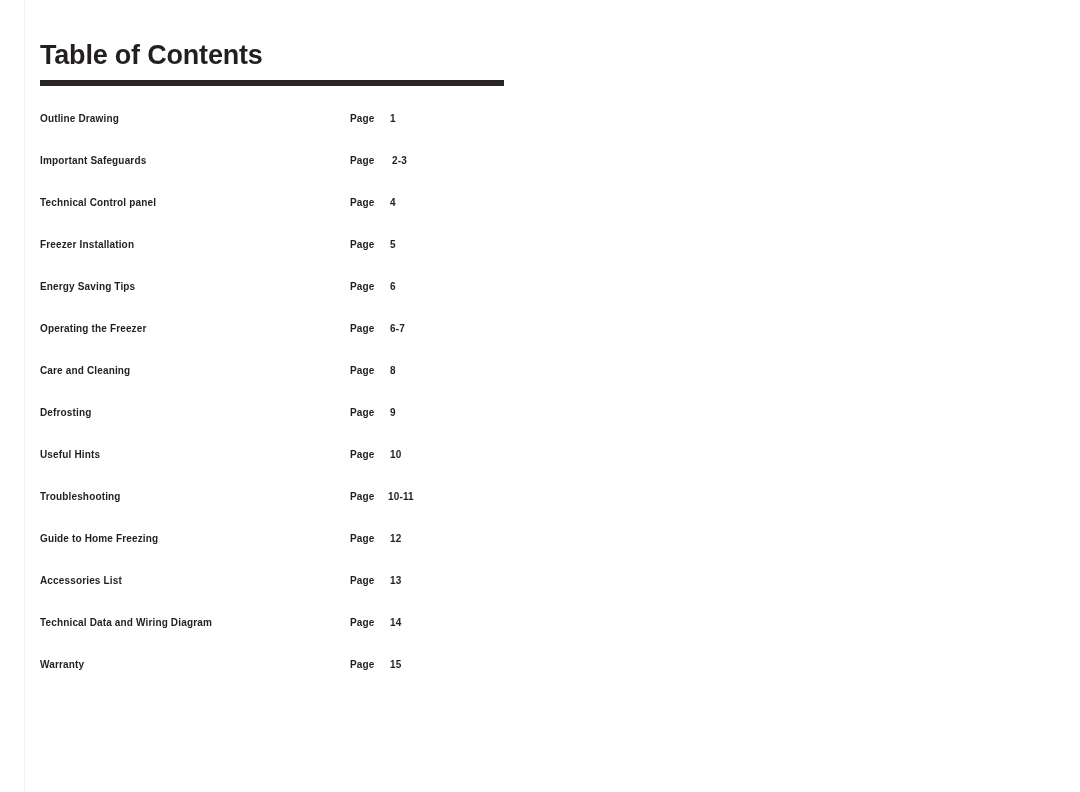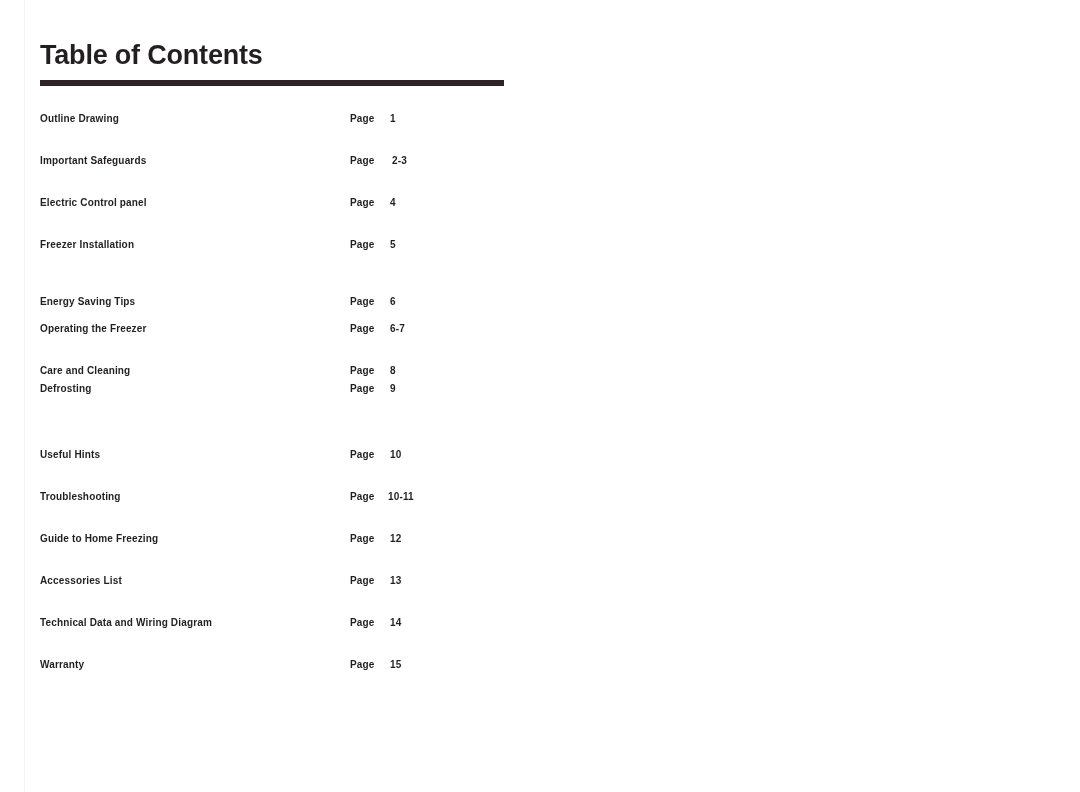--- a/index.html
+++ b/index.html
@@ -124,45 +124,45 @@
         <span class="entry-title">Outline Drawing</span>
         <span class="entry-page-label">Page</span>
         <span class="entry-page-number">1</span>
       </div>
       <div class="toc-row indent-range" style="top: 153px;">
         <span class="entry-title">Important Safeguards</span>
         <span class="entry-page-label">Page</span>
         <span class="entry-page-number">2-3</span>
       </div>
       <div class="toc-row" style="top: 195px;">
-        <span class="entry-title">Electric Control panel</span>
+        <span class="entry-title">Technical Control panel</span>
         <span class="entry-page-label">Page</span>
         <span class="entry-page-number">4</span>
       </div>
       <div class="toc-row" style="top: 237px;">
         <span class="entry-title">Freezer Installation</span>
         <span class="entry-page-label">Page</span>
         <span class="entry-page-number">5</span>
       </div>
-      <div class="toc-row" style="top: 294px;">
+      <div class="toc-row" style="top: 279px;">
         <span class="entry-title">Energy Saving Tips</span>
         <span class="entry-page-label">Page</span>
         <span class="entry-page-number">6</span>
       </div>
       <div class="toc-row" style="top: 321px; padding-left: 46px;">
         <span class="entry-title">Operating the Freezer</span>
         <span class="entry-page-label">Page</span>
         <span class="entry-page-number">6-7</span>
       </div>
       <div class="toc-row" style="top: 363px; text-decoration: underline;">
         <span class="entry-title">Care and Cleaning</span>
         <span class="entry-page-label">Page</span>
         <span class="entry-page-number">8</span>
       </div>
-      <div class="toc-row" style="top: 381px;">
+      <div class="toc-row" style="top: 405px;">
         <span class="entry-title">Defrosting</span>
         <span class="entry-page-label">Page</span>
         <span class="entry-page-number">9</span>
       </div>
       <div class="toc-row" style="top: 447px;">
         <span class="entry-title">Useful Hints</span>
         <span class="entry-page-label">Page</span>
         <span class="entry-page-number">10</span>
       </div>
       <div class="toc-row wide-range" style="top: 489px;">

